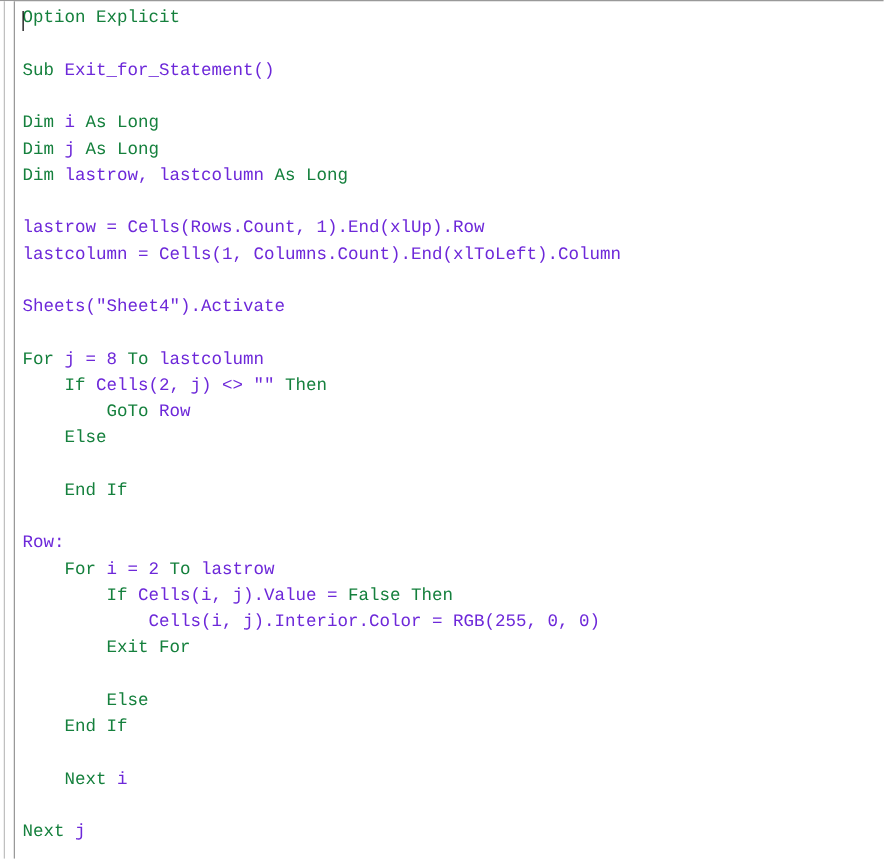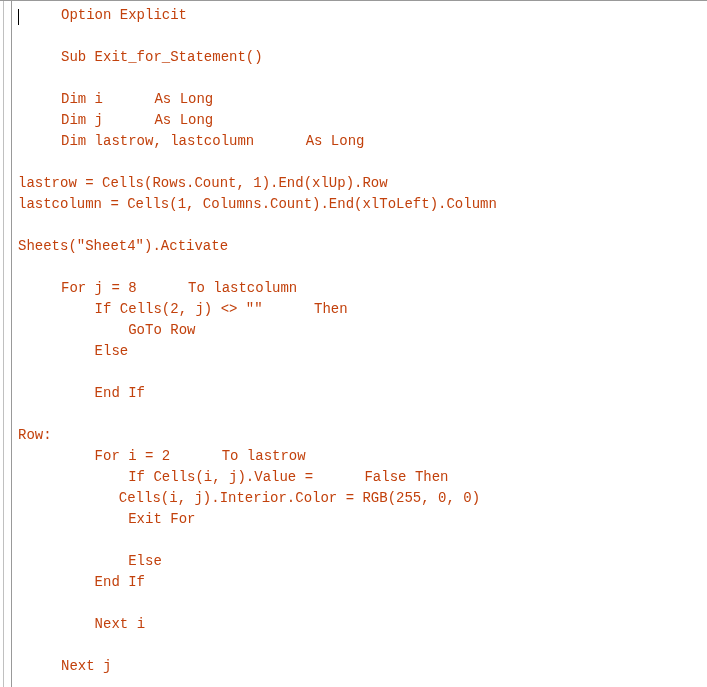--- a/index.html
+++ b/index.html
@@ -41,25 +41,24 @@
       flex: 1;
       padding: 4px 6px;
       white-space: pre;
       overflow: auto;
     }
     .line {
       height: 21px;
       white-space: pre;
     }
     .kw {
-      color: #c2410c;
-      padding-left: 43px;
+      color: #15803d;
     }
     .txt {
-      color: #c2410c;
+      color: #6d28d9;
     }
     .caret {
       position: relative;
     }
     .caret::before {
       content: "";
       position: absolute;
       left: 0;
       top: 2px;
       width: 1px;

